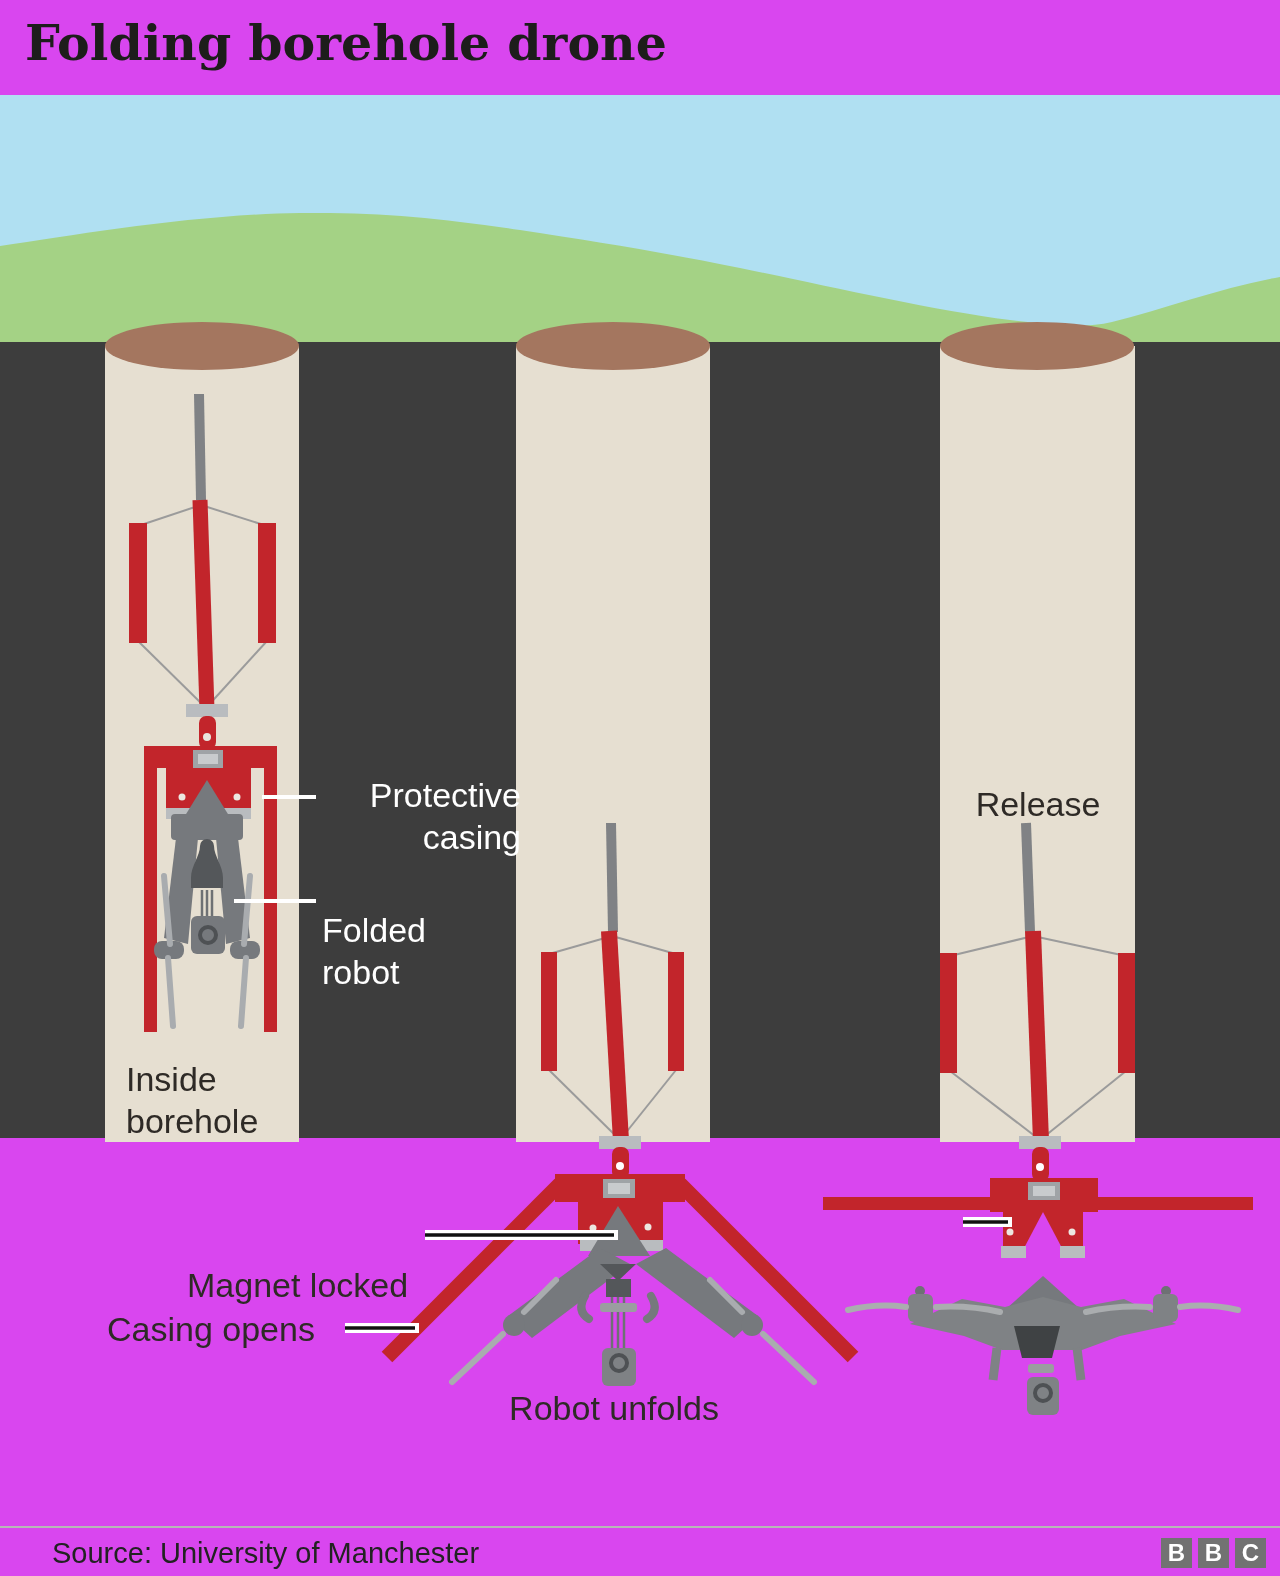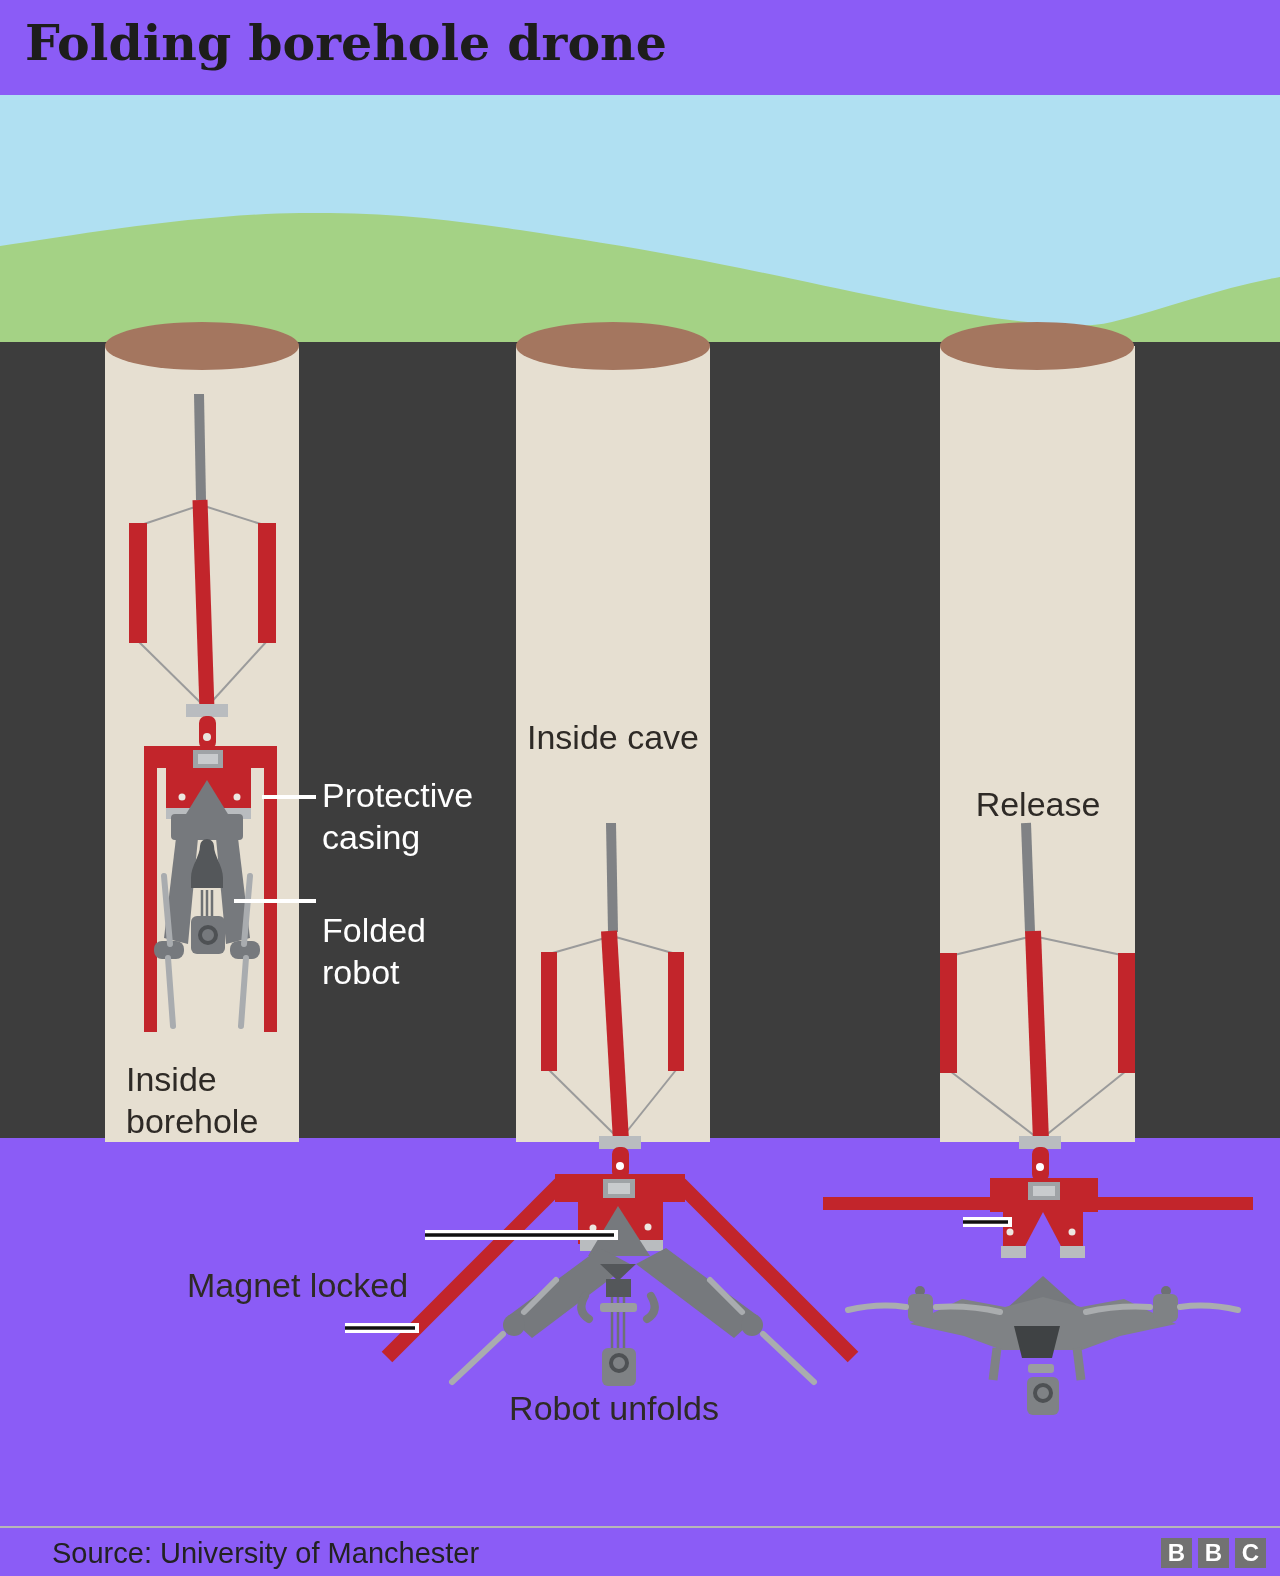--- a/index.html
+++ b/index.html
@@ -1,16 +1,16 @@
 <!DOCTYPE html>
 <html><head>
 <meta charset="utf-8">
 <style>
   html,body{margin:0;padding:0;background:#ffffff;}
-  .canvas{position:relative;width:1280px;height:1576px;background:#8b5cf6;overflow:hidden;
+  .canvas{position:relative;width:1280px;height:1576px;background:#d946ef;overflow:hidden;
           font-family:"Liberation Sans",sans-serif;}
   .title{position:absolute;left:25px;top:14px;font-family:"DejaVu Serif","Liberation Serif",serif;
          font-weight:bold;font-size:49px;color:#1d1d1b;letter-spacing:0px;}
   svg{position:absolute;left:0;top:0;}
   .lbl{position:absolute;font-size:34px;line-height:42px;color:#2e2a26;}
   .lbl.white{color:#ffffff;}
   .lbl.center{text-align:center;}
   .footer-source{position:absolute;left:14px;top:1537px;font-size:29px;color:#222222;margin-left:38px;}
   .bbc{position:absolute;right:14px;top:1538px;display:flex;gap:6px;}
   .bbc .blk{width:31px;height:30px;background:#727272;color:#ffffff;font-weight:bold;
@@ -197,26 +197,26 @@
       <line x1="345" y1="1328" x2="419" y2="1328" stroke="#ffffff" stroke-width="10"></line>
       <line x1="345" y1="1328" x2="415" y2="1328" stroke="#111111" stroke-width="3.5"></line>
       <line x1="963" y1="1222" x2="1012" y2="1222" stroke="#ffffff" stroke-width="10"></line>
       <line x1="963" y1="1222" x2="1008" y2="1222" stroke="#111111" stroke-width="3.5"></line>
     </g>
   </svg>
 
   <div class="title">Folding borehole drone</div>
 
   <div class="lbl" style="left:126px;top:1046px;width:175px;margin-top:12px;">Inside borehole</div>
-  <div class="lbl center" style="left:513px;top:716px;width:200px;">Inside cave</div>
   <div class="lbl center" style="left:938px;top:763px;width:200px;margin-top:20px;">Release</div>
 
-  <div class="lbl white" style="left:322px;top:774px;width:180px;">Protective casing</div>
+  <div class="lbl white" style="left:341px;top:774px;width:180px;text-align:right;">Protective casing</div>
   <div class="lbl white" style="left:322px;top:893px;width:130px;margin-top:16px;">Folded robot</div>
   <div class="lbl" style="left:187px;top:1216px;width:250px;margin-top:48px;">Magnet locked</div>
+  <div class="lbl" style="left:107px;top:1308px;width:250px;">Casing opens</div>
   <div class="lbl center" style="left:454px;top:1387px;width:320px;">Robot unfolds</div>
 
   <div style="position:absolute;left:0;top:1526px;width:1280px;height:2px;background:#b7b7b7;"></div>
   <div class="footer-source">Source: University of Manchester</div>
   <div class="bbc">
     <div class="blk">B</div>
     <div class="blk">B</div>
     <div class="blk">C</div>
   </div>
 

